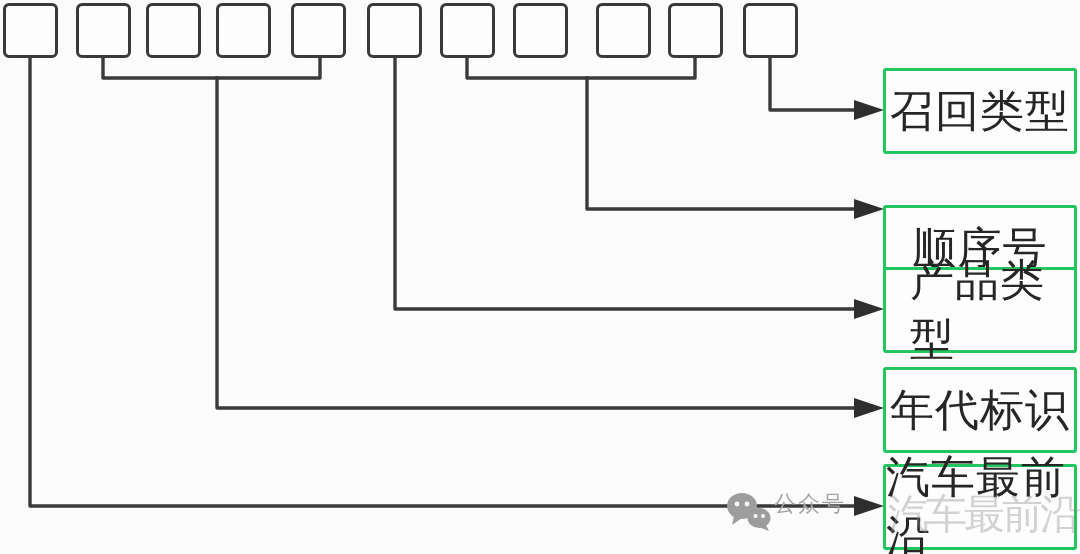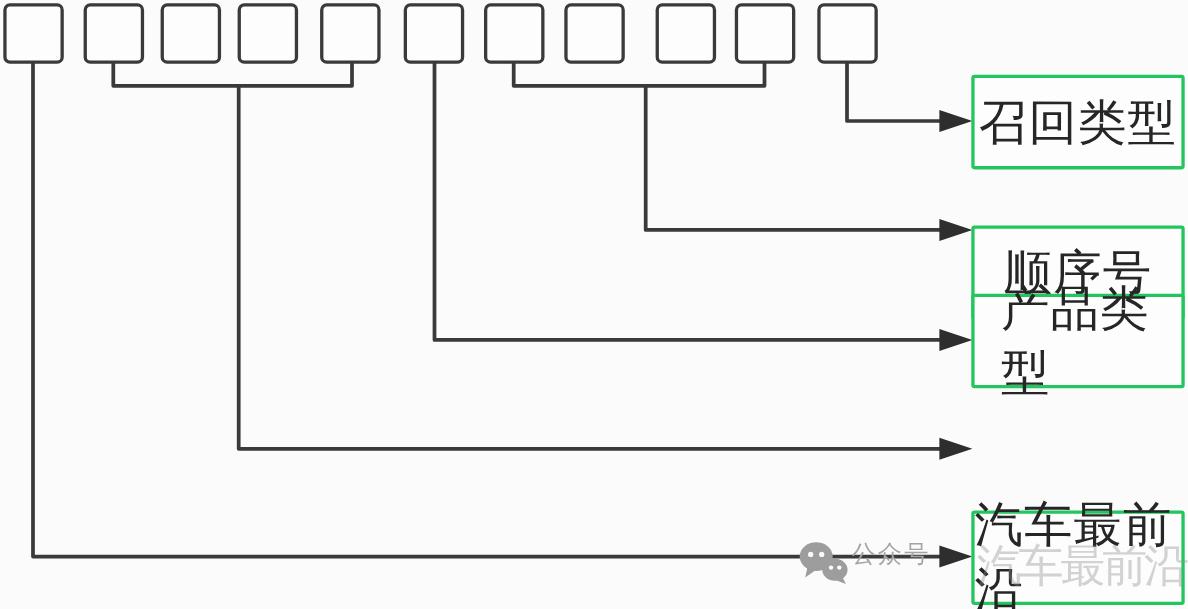--- a/index.html
+++ b/index.html
@@ -138,20 +138,23 @@
 
   <div class="label-box label-recall">
     <span>召回类型</span>
   </div>
   <div class="label-box label-sequence">
     <span>顺序号</span>
   </div>
   <div class="label-box label-product">
     <span>产品类型</span>
   </div>
+  <div class="label-box label-era">
+    <span>年代标识</span>
+  </div>
   <div class="label-box label-defect">
     <span>汽车最前沿</span>
   </div>
 
   <svg class="watermark wm-icon" viewBox="0 0 46 40">
     <ellipse cx="16" cy="14" rx="15" ry="13" fill="#9d9d9d"></ellipse>
     <polygon points="8,24 6,33 16,26" fill="#9d9d9d"></polygon>
     <circle cx="11" cy="12" r="2.4" fill="#fbfbfb"></circle>
     <circle cx="21" cy="12" r="2.4" fill="#fbfbfb"></circle>
     <ellipse cx="33" cy="26" rx="11.5" ry="10" fill="#9d9d9d"></ellipse>

